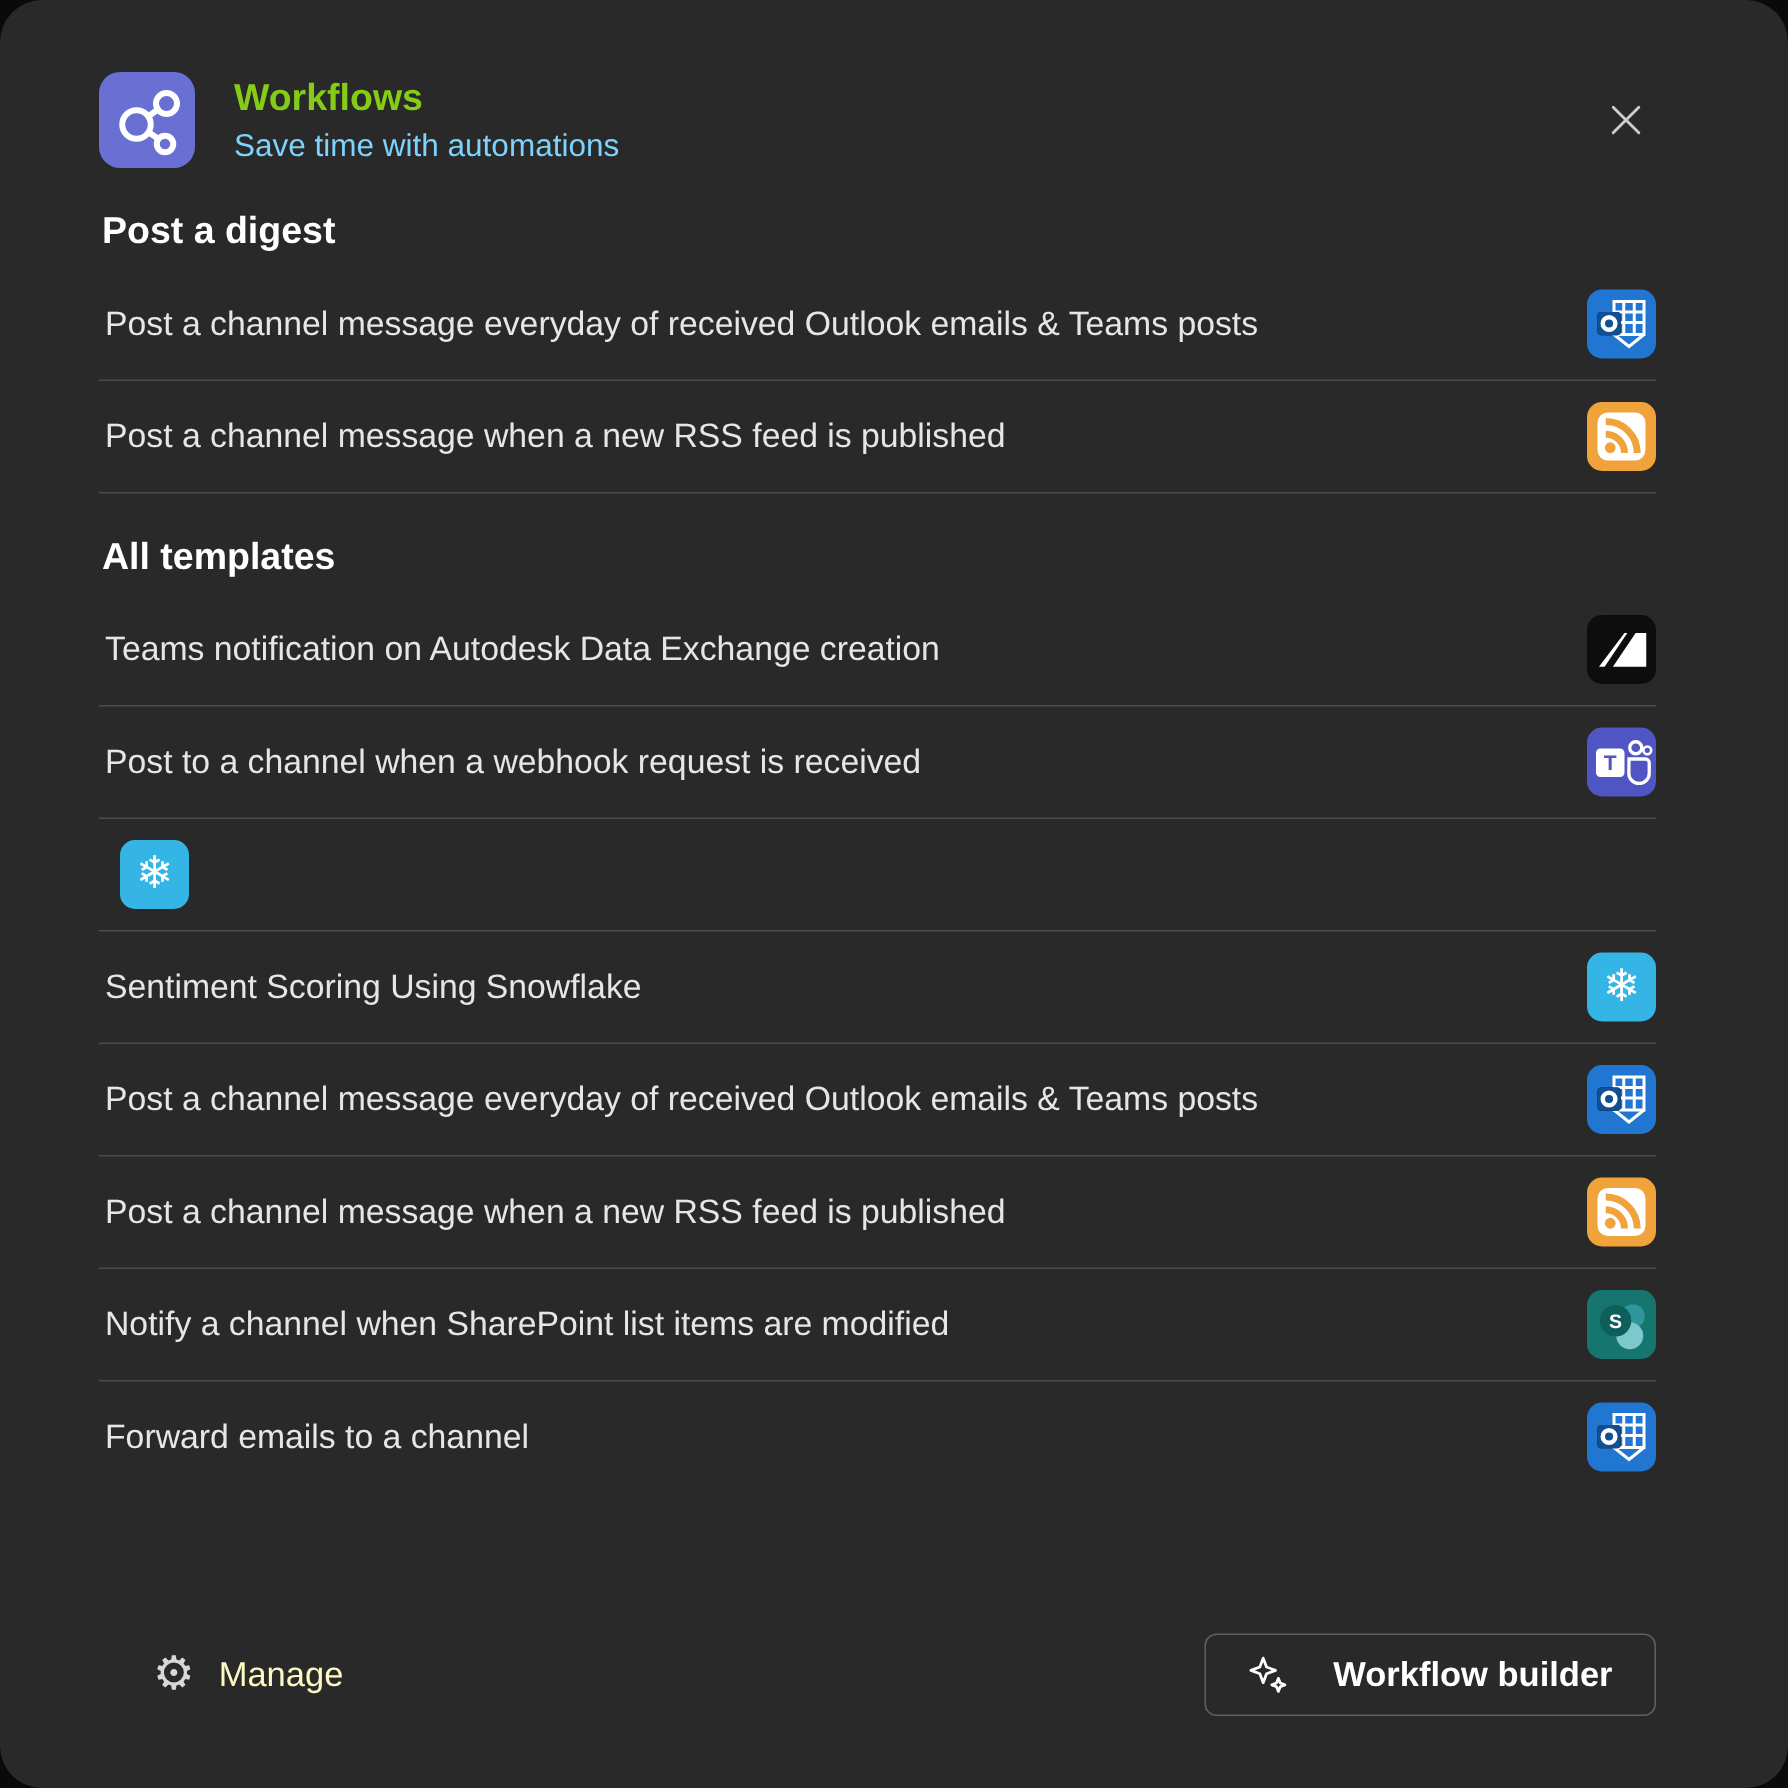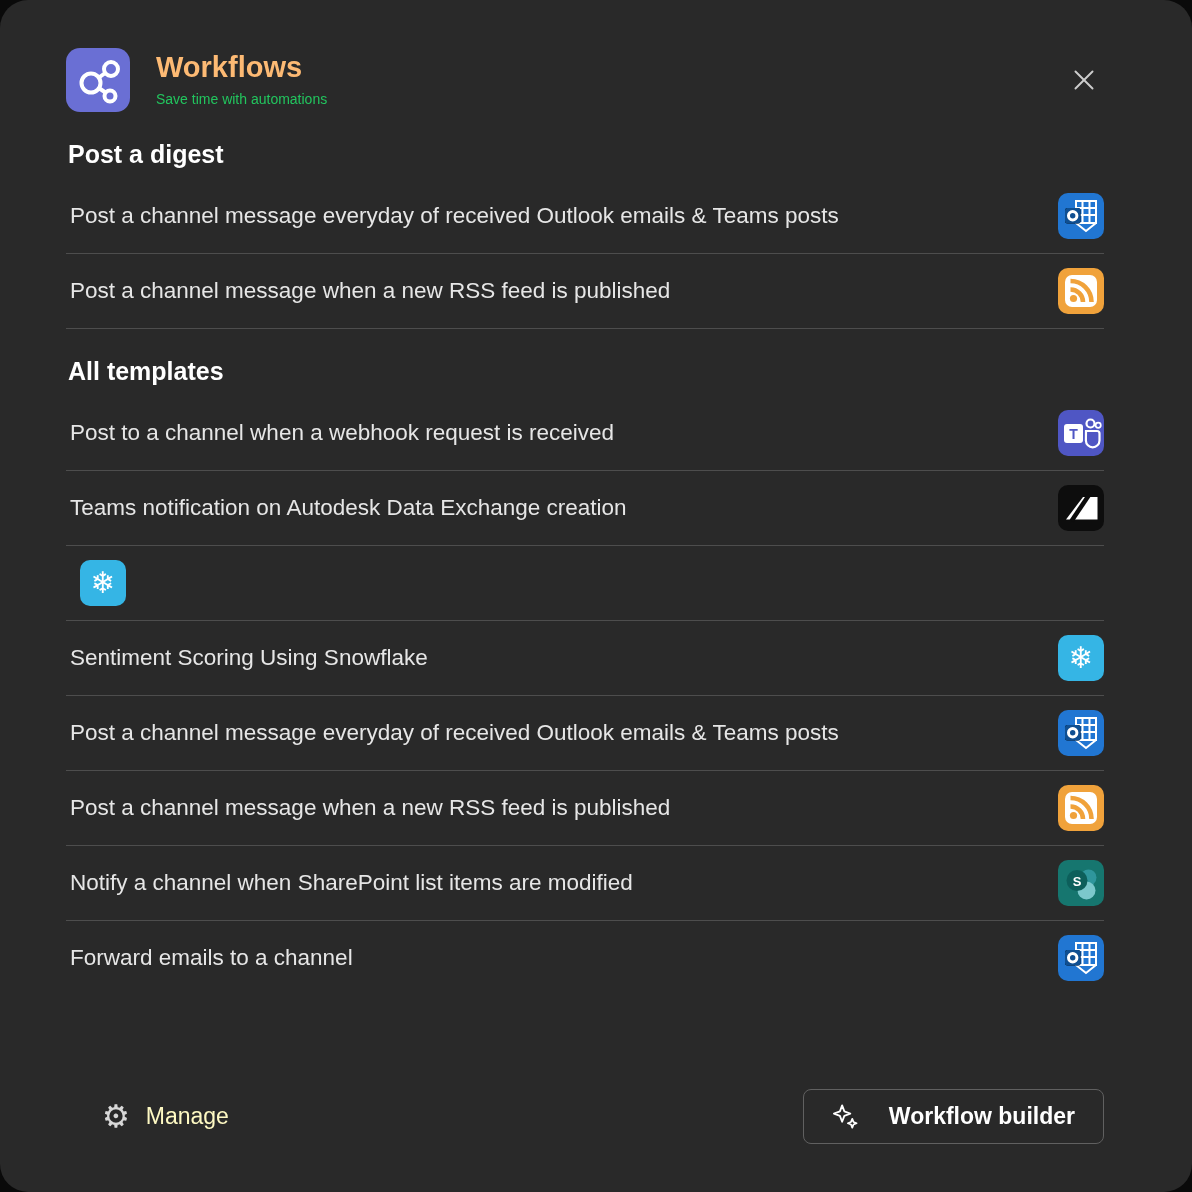--- a/index.html
+++ b/index.html
@@ -19,22 +19,22 @@
   }
   
   .hdr { display: flex; align-items: flex-start; }
   .hdr-icon {
     width: 64px; height: 64px; border-radius: 14px;
     display: flex; align-items: center; justify-content: center;
     flex: none;
   }
   .hdr-icon svg { width: 64px; height: 64px; }
   .hdr-text { margin-left: 26px; padding-top: 2px; }
-  .hdr-title { font-size: 29px; font-weight: 700; color: #fdba74; line-height: 1.2; }
-  .hdr-sub { font-size: 14px; font-weight: 400; color: #22c55e; margin-top: 6px; }
+  .hdr-title { font-size: 25px; font-weight: 700; color: #84cc16; line-height: 1.2; }
+  .hdr-sub { font-size: 21px; font-weight: 400; color: #7dd3fc; margin-top: 6px; }
   .spacer { flex: 1; }
   .close-btn {
     width: 40px; height: 40px; margin-top: 12px;
     display: flex; align-items: center; justify-content: center;
     cursor: pointer; background: none; border: none; padding: 0;
   }
   .close-btn svg { width: 32px; height: 32px; }
 
   
   .section { margin-top: 28px; }
@@ -142,37 +142,37 @@
     <path d="M12.5 13 a21 21 0 0 1 21 21" stroke="#f0a23b" stroke-width="4.6" fill="none"></path>
   </svg>
 </span>
   </div>
         </div>
   </section>
       <section class="section">
     <h2 class="section-title">All templates</h2>
     <div class="rows">
           <div class="row">
+    <span class="row-title">Teams notification on Autodesk Data Exchange creation</span>
+    <span class="app-icon" style="background: rgb(13, 13, 13);">
+  <svg viewBox="0 0 46 46">
+    <path d="M8 34.5 L25 12 H39.5 V34.5 Z" fill="#ffffff"></path>
+    <path d="M13.5 36 L31 10" stroke="#0d0d0d" stroke-width="4.5"></path>
+  </svg>
+</span>
+  </div>
+          <div class="row">
     <span class="row-title">Post to a channel when a webhook request is received</span>
     <span class="app-icon" style="background: rgb(79, 86, 196);">
   <svg viewBox="0 0 46 46">
     <circle cx="32.5" cy="13.5" r="4" fill="none" stroke="#ffffff" stroke-width="2.2"></circle>
     <circle cx="40.2" cy="15.2" r="2.6" fill="none" stroke="#ffffff" stroke-width="1.7"></circle>
     <path d="M28 21 h11 a2.5 2.5 0 0 1 2.5 2.5 v7 a6.8 6.8 0 0 1 -13.6 0 z" fill="none" stroke="#ffffff" stroke-width="2.2"></path>
     <rect x="6" y="14" width="19" height="19" rx="3" fill="#ffffff"></rect>
     <text x="15.5" y="28.5" font-family="Liberation Sans, sans-serif" font-size="14" font-weight="700" fill="#4f56c4" text-anchor="middle">T</text>
-  </svg>
-</span>
-  </div>
-          <div class="row">
-    <span class="row-title">Teams notification on Autodesk Data Exchange creation</span>
-    <span class="app-icon" style="background: rgb(13, 13, 13);">
-  <svg viewBox="0 0 46 46">
-    <path d="M8 34.5 L25 12 H39.5 V34.5 Z" fill="#ffffff"></path>
-    <path d="M13.5 36 L31 10" stroke="#0d0d0d" stroke-width="4.5"></path>
   </svg>
 </span>
   </div>
           <div class="row">
     <span class="app-icon" style="background: rgb(53, 181, 229);">
   <span class="glyph-char">❄</span>
 </span>
   </div>
           <div class="row">
     <span class="row-title">Sentiment Scoring Using Snowflake</span>

